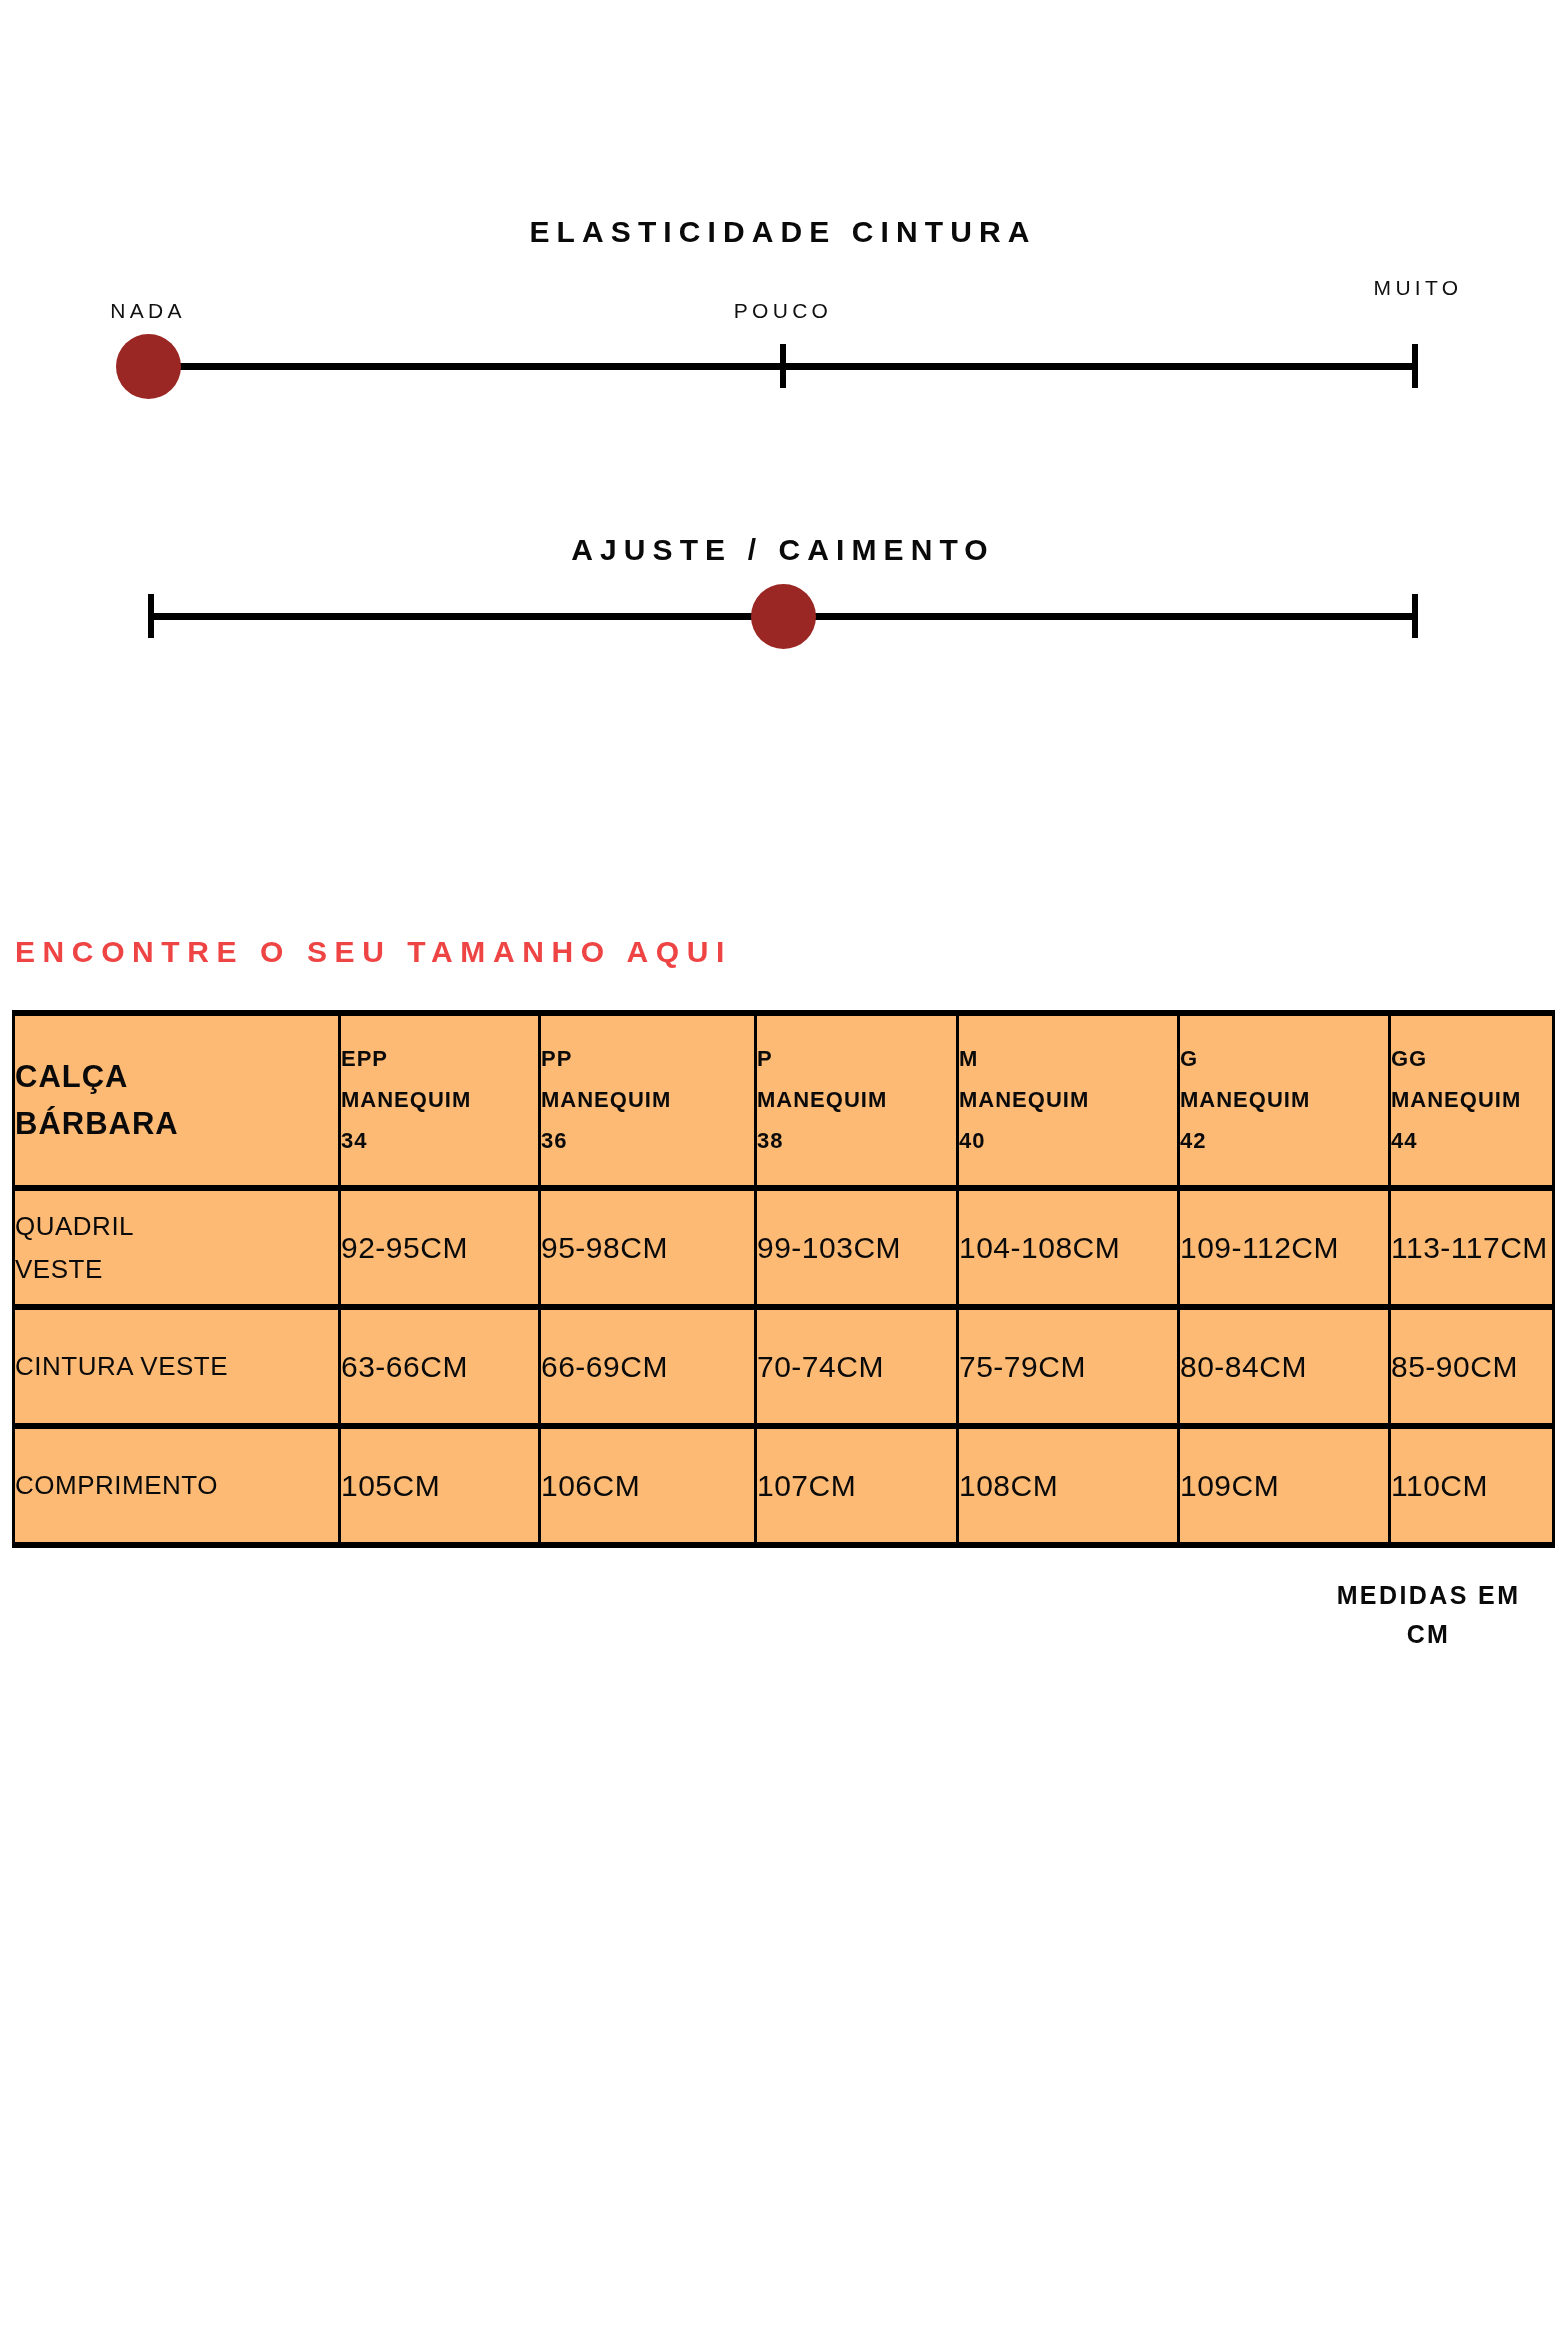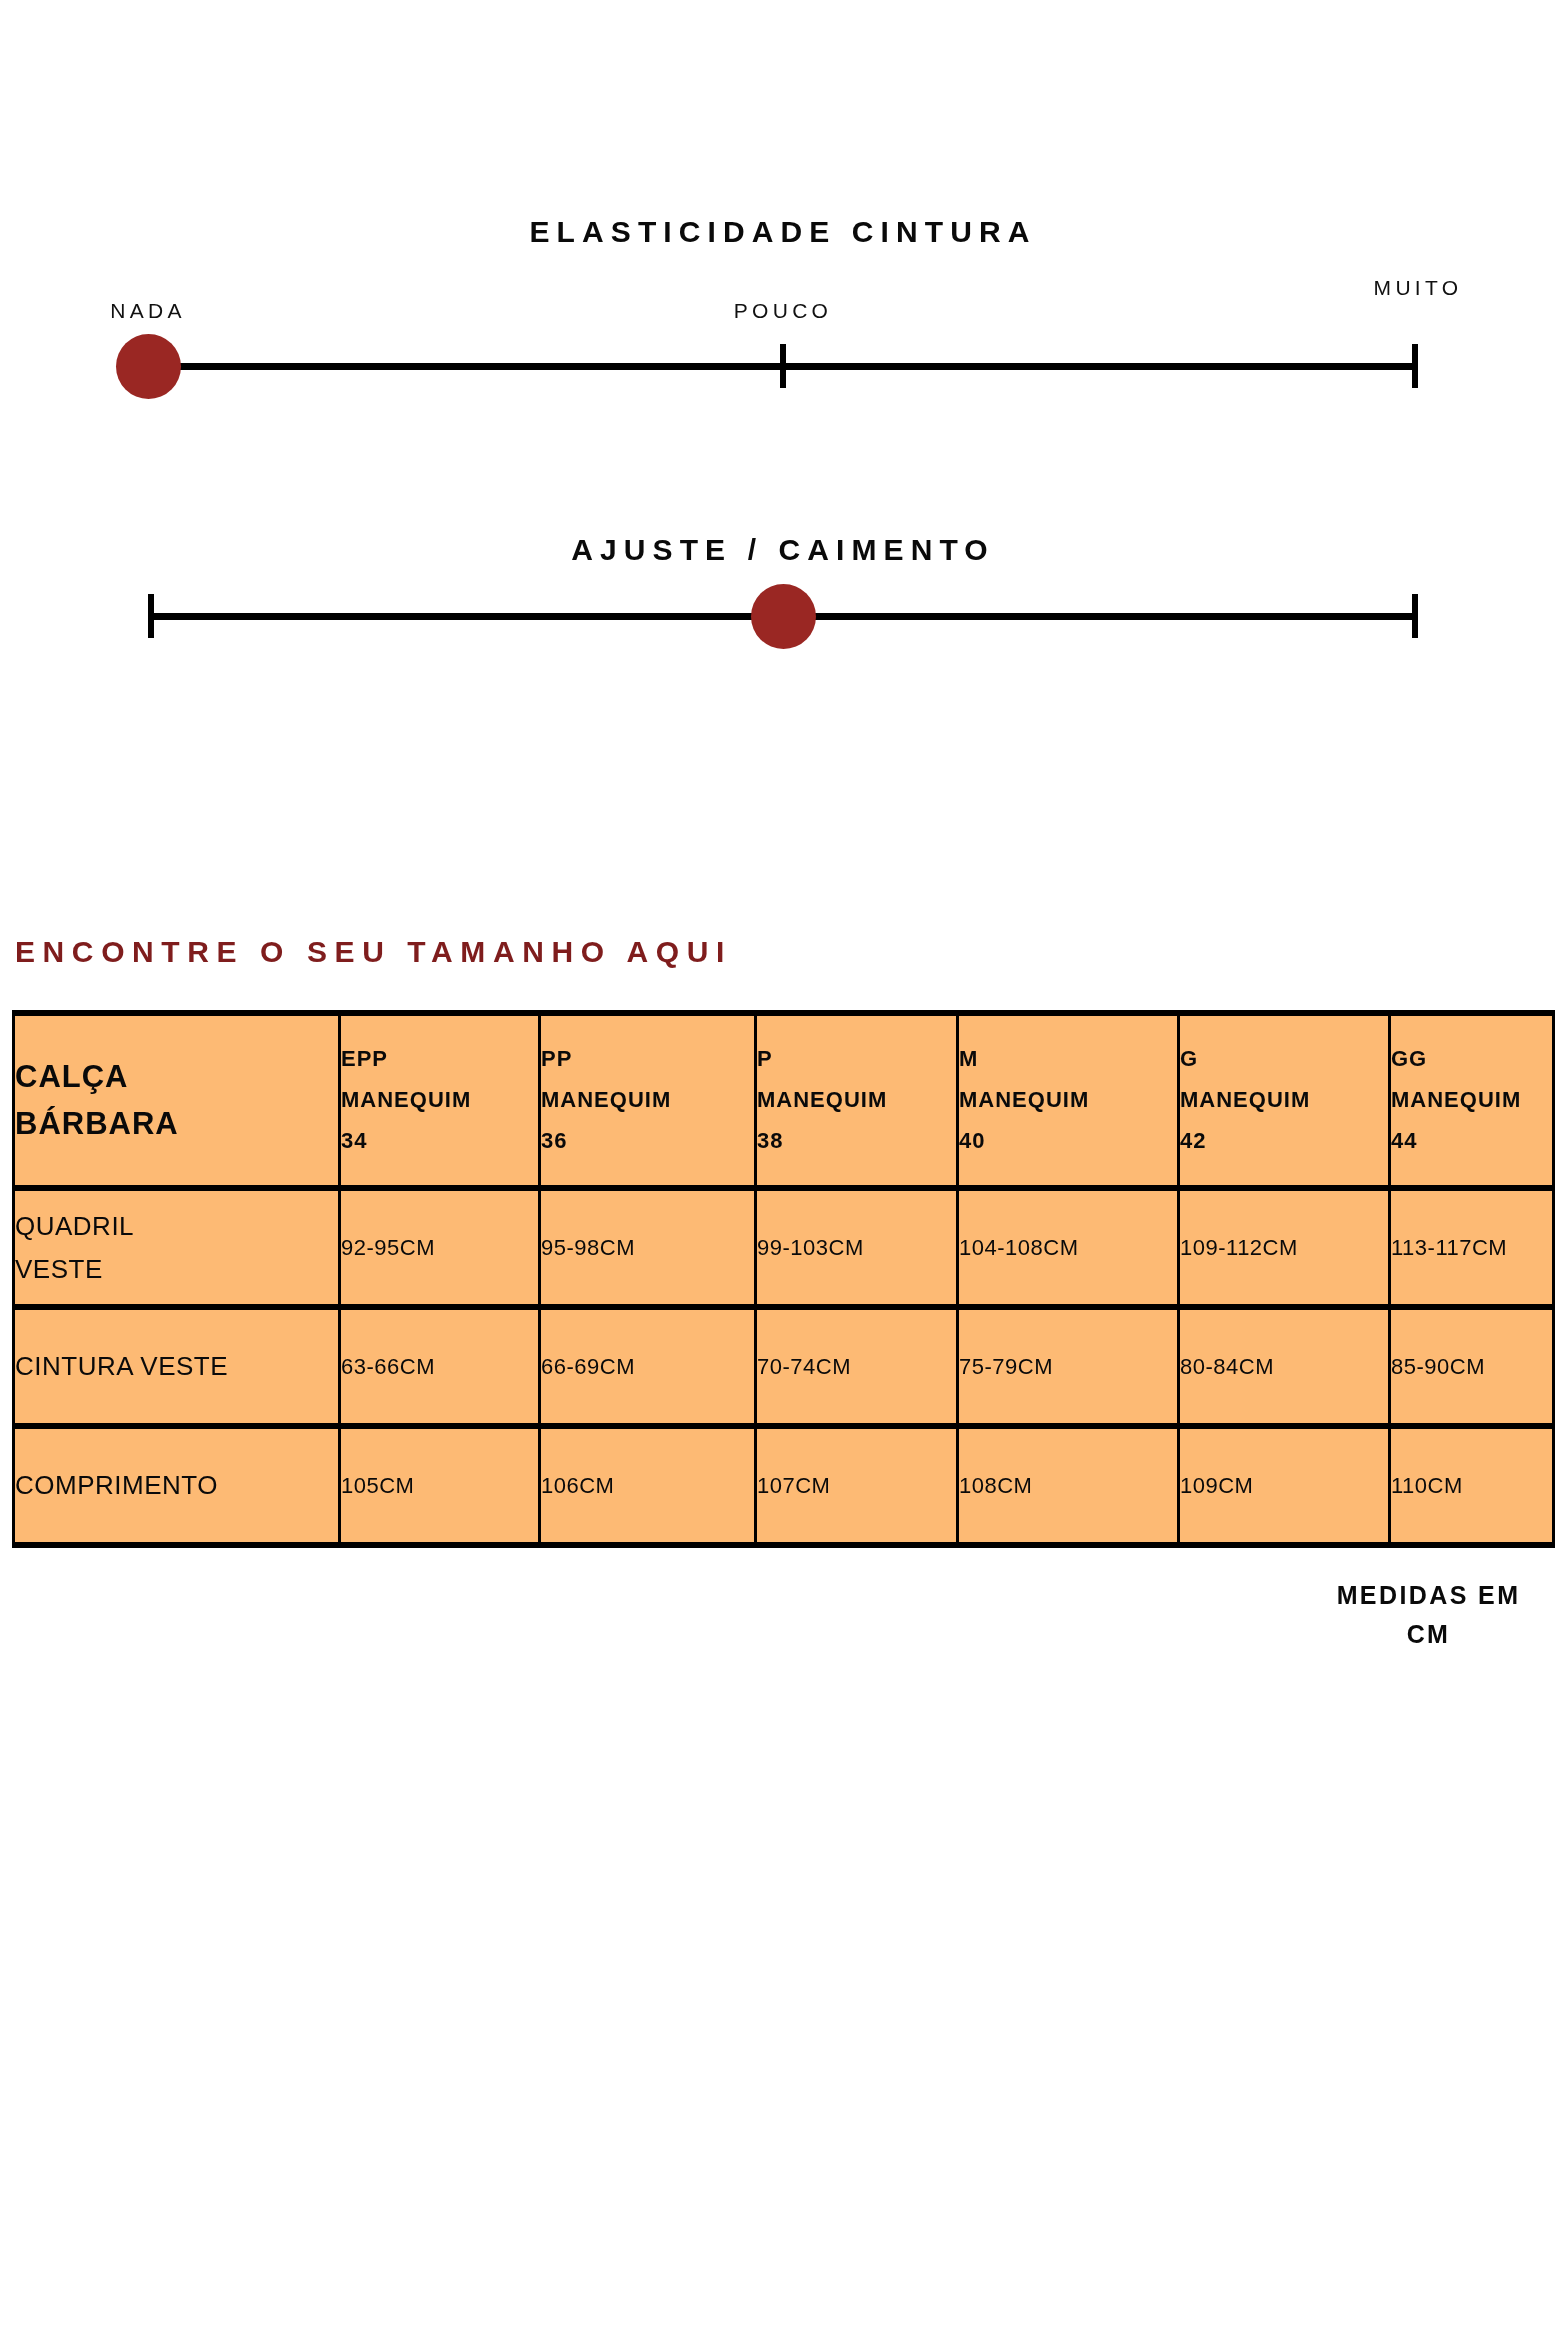--- a/index.html
+++ b/index.html
@@ -91,21 +91,21 @@
 
   
   .find-heading {
     position: absolute;
     left: 15px;
     top: 935px;
     font-size: 30px;
     font-weight: 800;
     letter-spacing: 7.6px;
     white-space: nowrap;
-    color: #7f1d1d;
+    color: #ef4444;
   }
 
   .size-table {
     position: absolute;
     left: 12px;
     top: 1010px;
     width: 1540px;
     height: 536px;
     border-collapse: collapse;
     table-layout: fixed;
@@ -138,21 +138,21 @@
     line-height: 1.85;
   }
   .row-label {
     font-size: 26px;
     font-weight: 400;
     letter-spacing: 0.5px;
     line-height: 1.65;
     white-space: pre-line;
   }
   .val-cell {
-    font-size: 22px;
+    font-size: 30px;
     font-weight: 400;
     letter-spacing: 0.5px;
   }
 
   .units-note {
     position: absolute;
     left: 1305px;
     width: 247px;
     top: 1576px;
     text-align: center;

